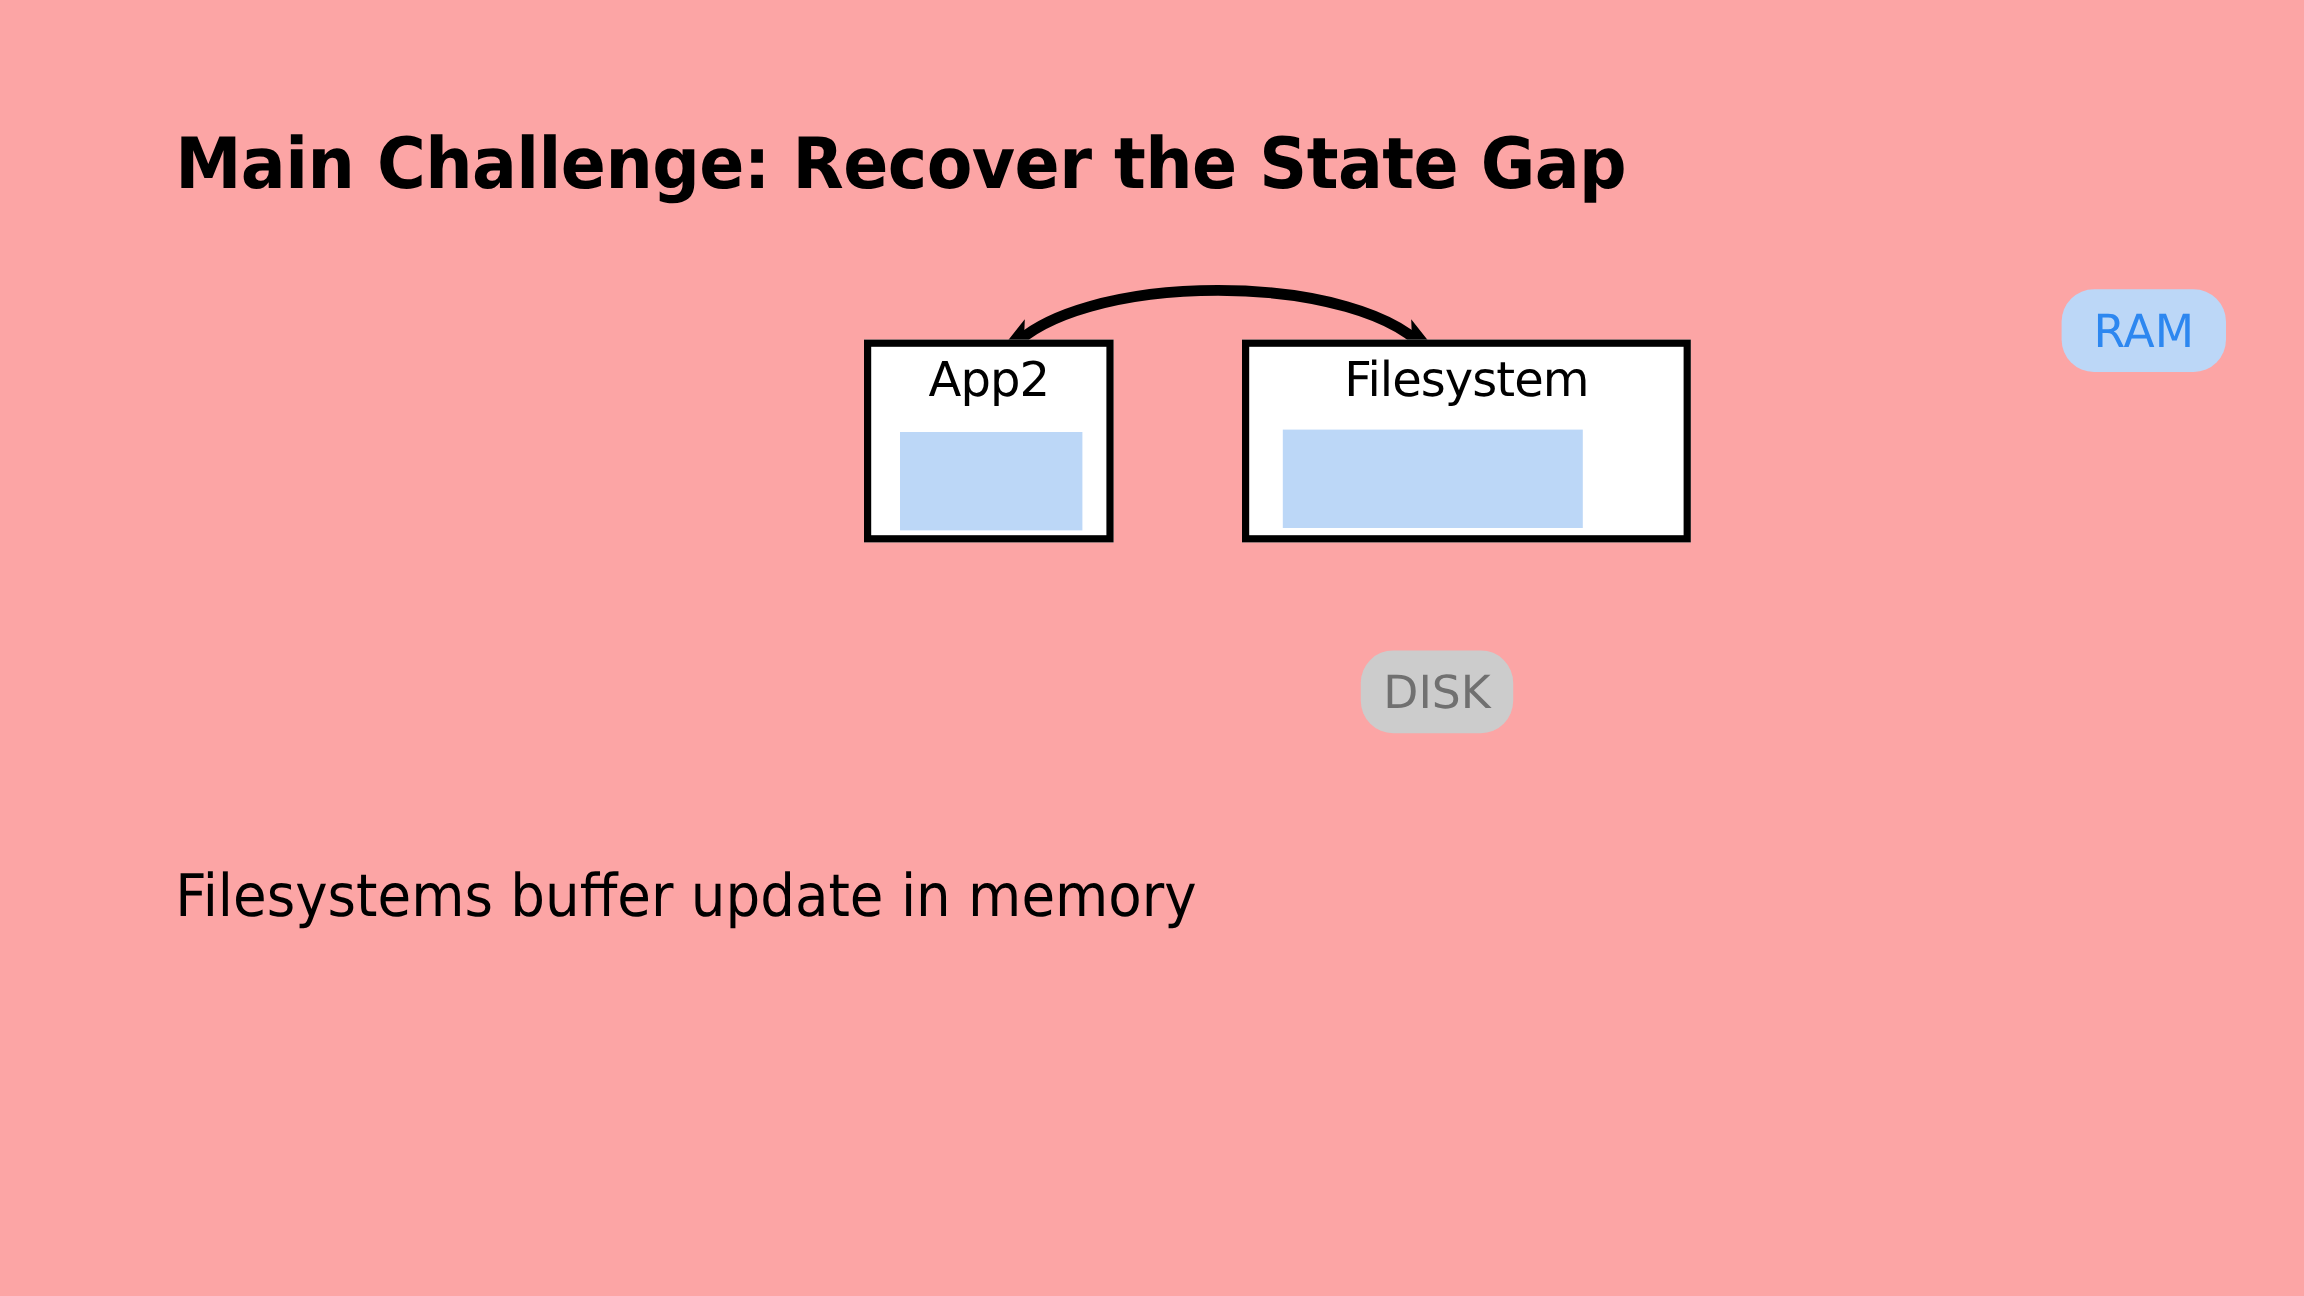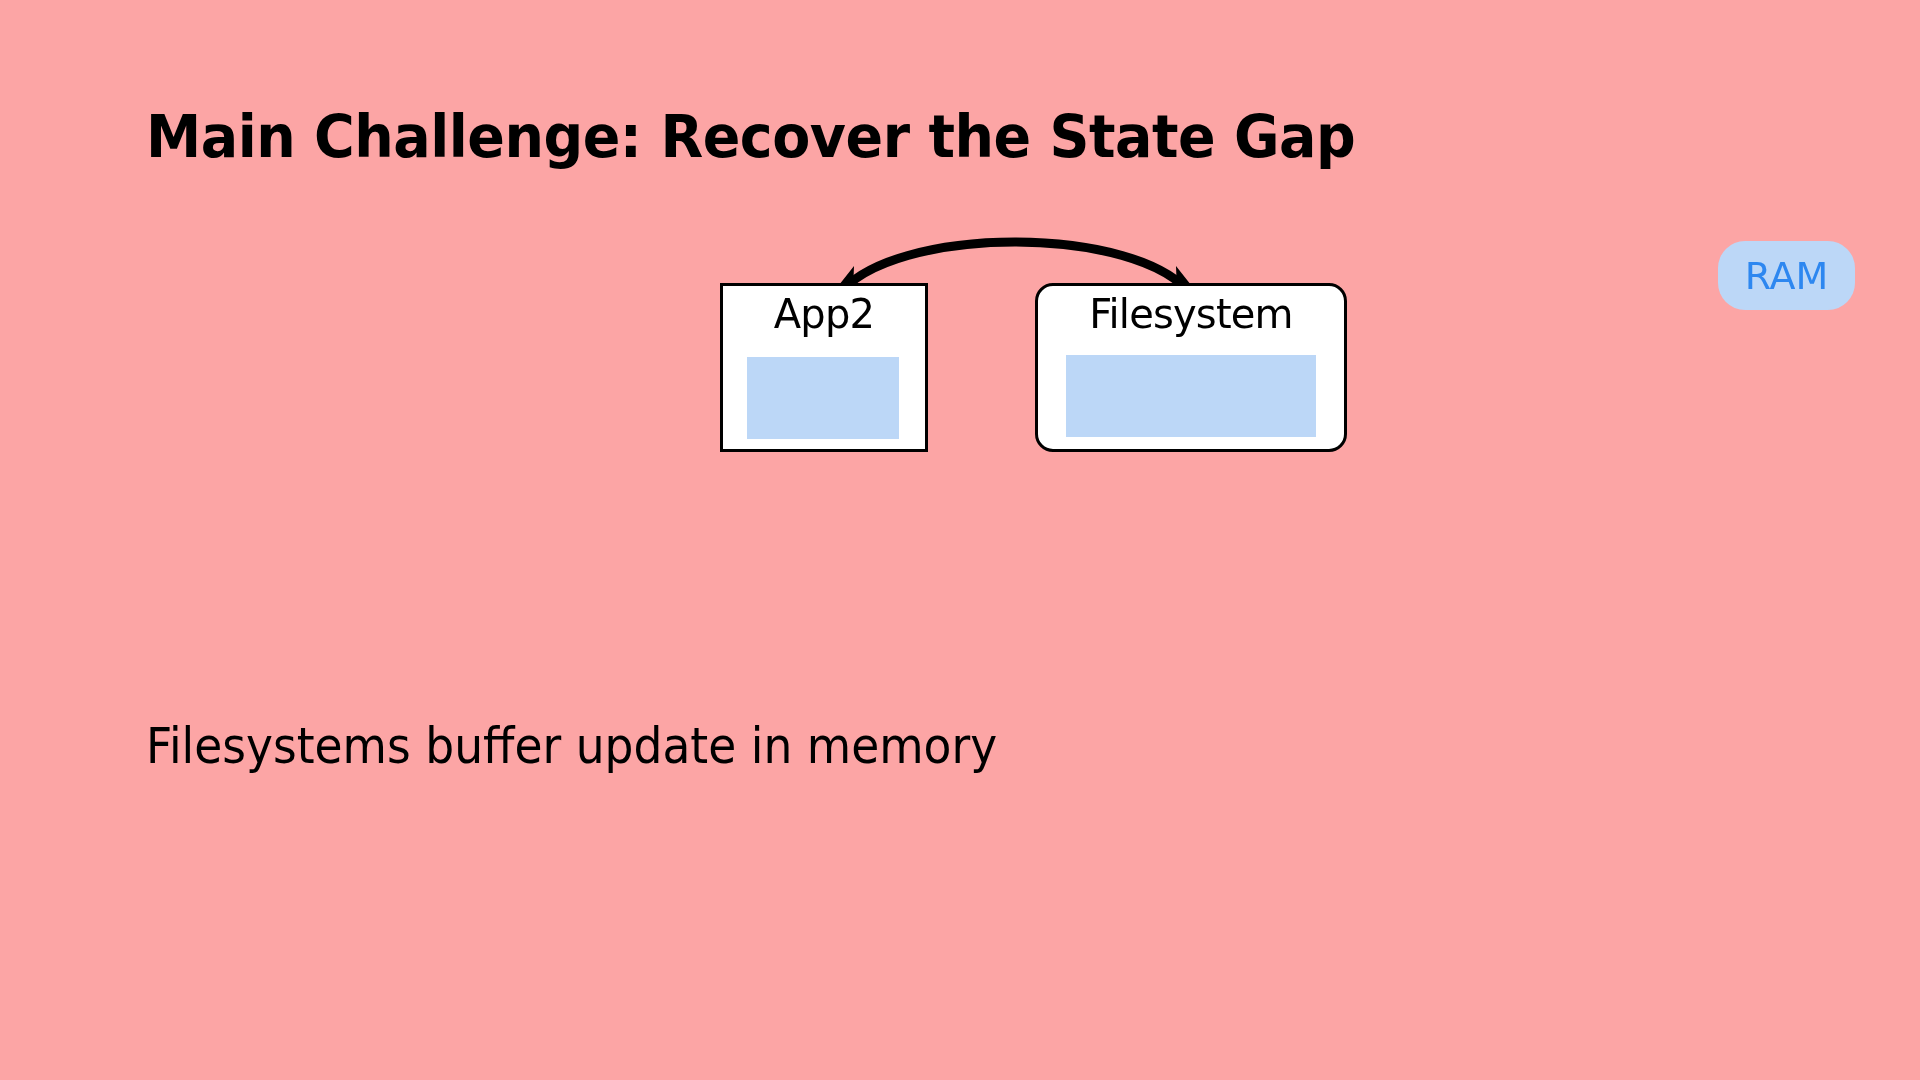--- a/index.html
+++ b/index.html
@@ -35,25 +35,25 @@
     white-space: nowrap;
     font-family: "DejaVu Sans", sans-serif;
     transform: scaleX(0.94);
     transform-origin: left top;
   }
 
   
   .node-box {
     position: absolute;
     box-sizing: border-box;
-    border: 3px solid #000000;
+    border: 6px solid #000000;
     background: #ffffff;
   }
   #box-app2  { left: 720px;  top: 283px; width: 208px; height: 169px; }
-  #box-fs    { left: 1035px; top: 283px; width: 312px; height: 169px; border-radius: 18px; }
+  #box-fs    { left: 1035px; top: 283px; width: 374px; height: 169px; }
 
   .node-label {
     position: absolute;
     left: 0;
     right: 0;
     top: 8px;
     text-align: center;
     font-size: 40px;
     line-height: 1.0;
     color: #000000;
@@ -140,16 +140,17 @@
     <div class="mem-fill" id="fill-app2"></div>
   </div>
 
   <div class="node-box" id="box-fs">
     <div class="node-label">Filesystem</div>
     <div class="mem-fill" id="fill-fs"></div>
   </div>
 
   <div class="tier-tag" id="tag-ram">RAM</div>
 
+  <div class="tier-tag" id="tag-disk">DISK</div>
 
   <div class="caption">Filesystems buffer update in memory</div>
 
 </div>
 
 </body></html>

